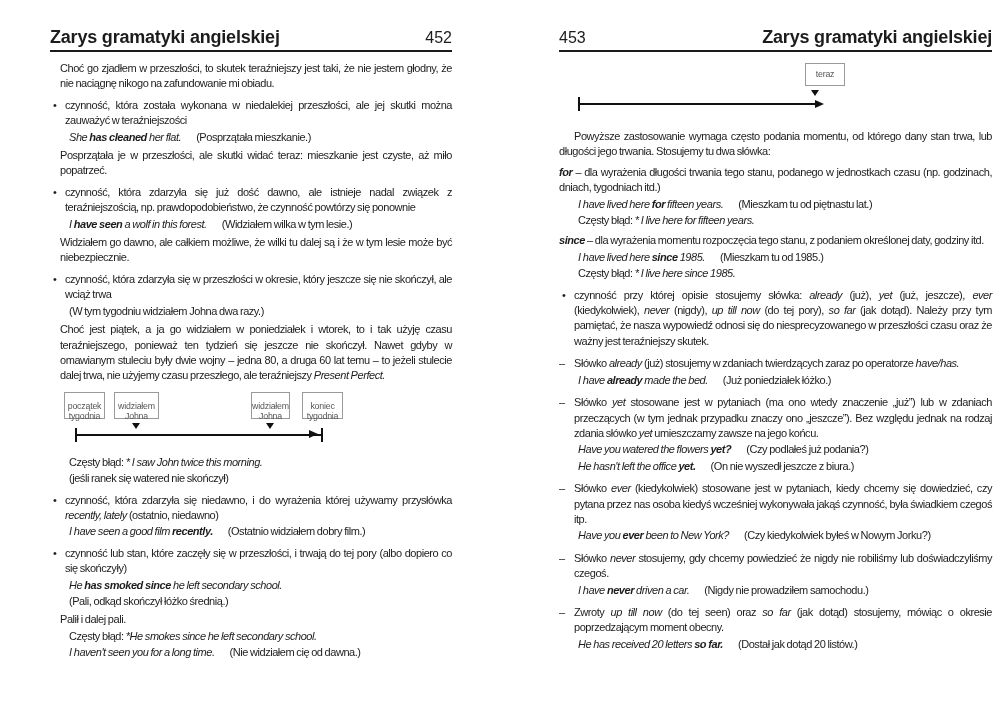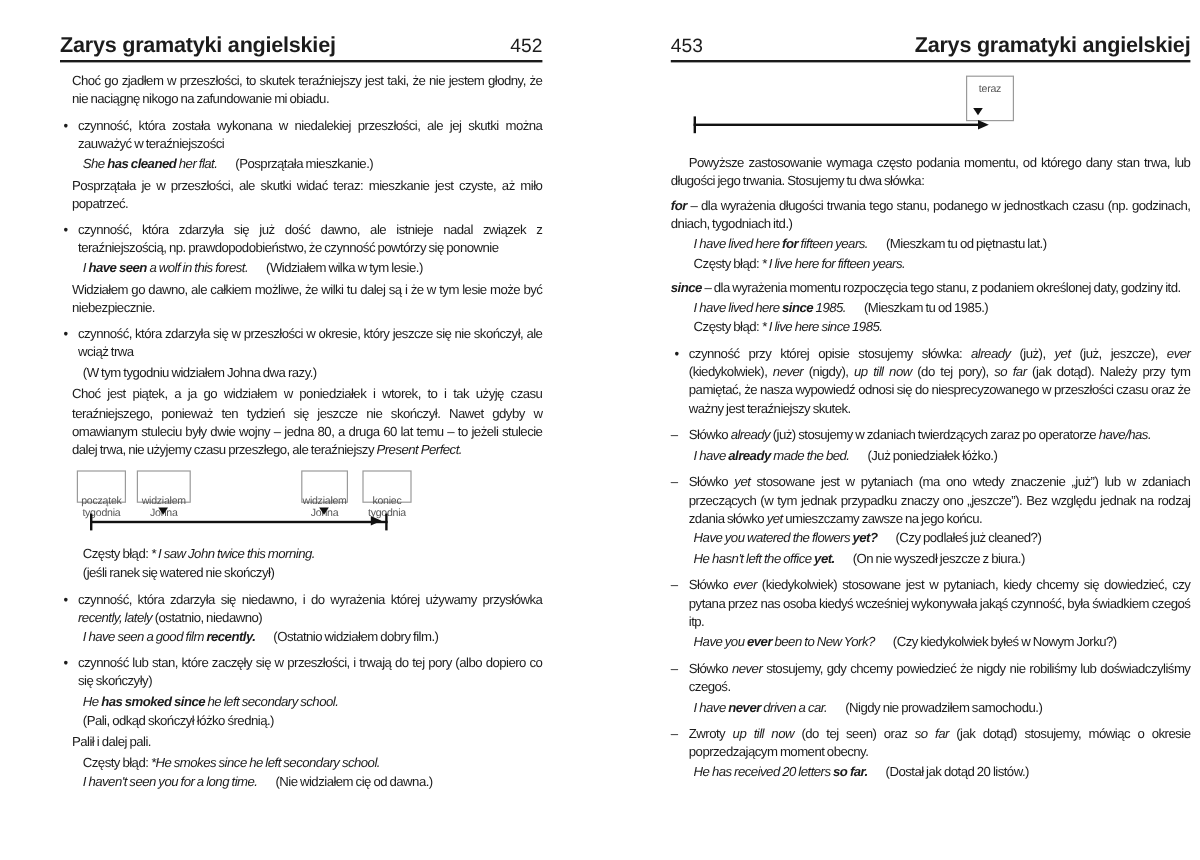--- a/index.html
+++ b/index.html
@@ -28,23 +28,23 @@
   .blk-ex{margin-left:19px;margin-top:1px;text-align:left;}
   .it{font-style:italic;}
   .bi{font-style:italic;font-weight:bold;}
   .tr{margin-left:15px;}
   
   .diagram{position:relative;}
   .diagram-left{height:58px;margin:8px 0 5px 0;}
   .diagram-right{height:58px;margin:2px 0 10px 0;}
   .dbox{position:absolute;box-sizing:border-box;border:1px solid #9a9a9a;background:#fff;
     text-align:center;font-size:8.8px;line-height:10.5px;color:#555;
-    letter-spacing:-0.2px;padding-top:19px;height:27px;}
+    letter-spacing:-0.2px;padding-top:8px;height:27px;}
   .dbox span{display:block;}
-  .dbox-right{height:38px;padding-top:5px;}
+  .dbox-right{height:23px;padding-top:5px;}
   .dmarker{position:absolute;width:0;height:0;
     border-left:4px solid transparent;border-right:4px solid transparent;
     border-top:6px solid #111;}
   .dline{position:absolute;height:2px;background:#111;}
   .dtick{position:absolute;width:2px;height:14px;background:#111;}
   .darrow{position:absolute;width:0;height:0;
     border-top:4.5px solid transparent;border-bottom:4.5px solid transparent;
     border-left:9px solid #111;}
 </style>
 </head>
@@ -124,21 +124,21 @@
         <div class="blk blk-f"><span class="bi">for</span><span> – dla wyrażenia długości trwania tego stanu, podanego w jednostkach czasu (np. godzinach, dniach, tygodniach itd.)</span></div>
         <div class="blk blk-ex"><span class="it">I have lived here </span><span class="bi">for</span><span class="it"> fifteen years.</span><span class="tr">(Mieszkam tu od piętnastu lat.)</span></div>
         <div class="blk blk-ex"><span>Częsty błąd: </span><span class="it">* I live here for fifteen years.</span></div>
         <div class="blk blk-f"><span class="bi">since</span><span> – dla wyrażenia momentu rozpoczęcia tego stanu, z podaniem określonej daty, godziny itd.</span></div>
         <div class="blk blk-ex"><span class="it">I have lived here </span><span class="bi">since</span><span class="it"> 1985.</span><span class="tr">(Mieszkam tu od 1985.)</span></div>
         <div class="blk blk-ex"><span>Częsty błąd: </span><span class="it">* I live here since 1985.</span></div>
         <div class="blk blk-b"><span>czynność przy której opisie stosujemy słówka: </span><span class="it">already </span><span>(już), </span><span class="it">yet </span><span>(już, jeszcze), </span><span class="it">ever </span><span>(kiedykolwiek), </span><span class="it">never </span><span>(nigdy), </span><span class="it">up till now </span><span>(do tej pory), </span><span class="it">so far </span><span>(jak dotąd). Należy przy tym pamiętać, że nasza wypowiedź odnosi się do niesprecyzowanego w przeszłości czasu oraz że ważny jest teraźniejszy skutek.</span></div>
         <div class="blk blk-d"><span>Słówko </span><span class="it">already </span><span>(już) stosujemy w zdaniach twierdzących zaraz po operatorze </span><span class="it">have/has.</span></div>
         <div class="blk blk-ex"><span class="it">I have </span><span class="bi">already</span><span class="it"> made the bed.</span><span class="tr">(Już poniedziałek łóżko.)</span></div>
         <div class="blk blk-d"><span>Słówko </span><span class="it">yet </span><span>stosowane jest w pytaniach (ma ono wtedy znaczenie „już”) lub w zdaniach przeczących (w tym jednak przypadku znaczy ono „jeszcze”). Bez względu jednak na rodzaj zdania słówko </span><span class="it">yet </span><span>umieszczamy zawsze na jego końcu.</span></div>
-        <div class="blk blk-ex"><span class="it">Have you watered the flowers </span><span class="bi">yet?</span><span class="tr">(Czy podlałeś już cleaned?)</span></div>
+        <div class="blk blk-ex"><span class="it">Have you watered the flowers </span><span class="bi">yet?</span><span class="tr">(Czy podlałeś już podania?)</span></div>
         <div class="blk blk-ex"><span class="it">He hasn't left the office </span><span class="bi">yet.</span><span class="tr">(On nie wyszedł jeszcze z biura.)</span></div>
         <div class="blk blk-d"><span>Słówko </span><span class="it">ever </span><span>(kiedykolwiek) stosowane jest w pytaniach, kiedy chcemy się dowiedzieć, czy pytana przez nas osoba kiedyś wcześniej wykonywała jakąś czynność, była świadkiem czegoś itp.</span></div>
         <div class="blk blk-ex"><span class="it">Have you </span><span class="bi">ever</span><span class="it"> been to New York?</span><span class="tr">(Czy kiedykolwiek byłeś w Nowym Jorku?)</span></div>
         <div class="blk blk-d"><span>Słówko </span><span class="it">never </span><span>stosujemy, gdy chcemy powiedzieć że nigdy nie robiliśmy lub doświadczyliśmy czegoś.</span></div>
         <div class="blk blk-ex"><span class="it">I have </span><span class="bi">never</span><span class="it"> driven a car.</span><span class="tr">(Nigdy nie prowadziłem samochodu.)</span></div>
         <div class="blk blk-d"><span>Zwroty </span><span class="it">up till now </span><span>(do tej seen) oraz </span><span class="it">so far </span><span>(jak dotąd) stosujemy, mówiąc o okresie poprzedzającym moment obecny.</span></div>
         <div class="blk blk-ex"><span class="it">He has received 20 letters </span><span class="bi">so far.</span><span class="tr">(Dostał jak dotąd 20 listów.)</span></div>
       </div>
   </div>
 

